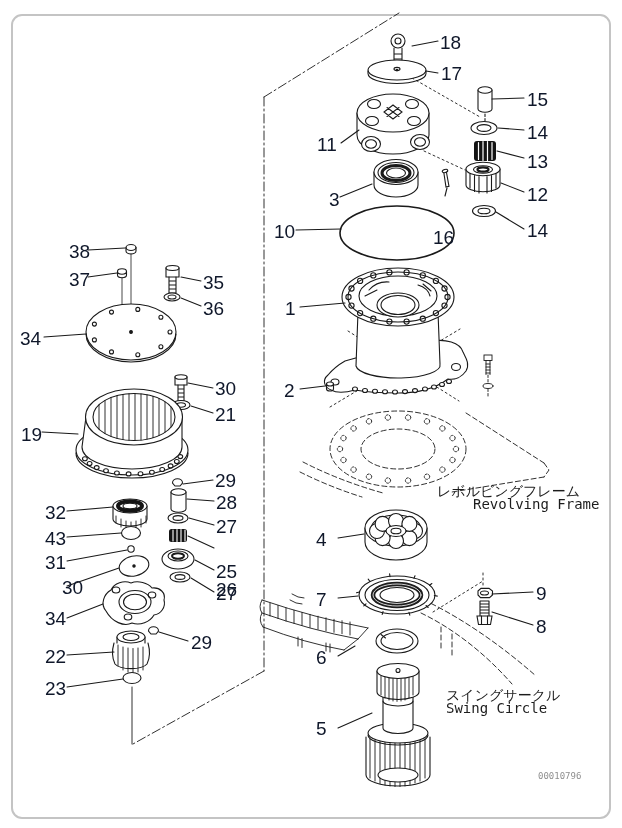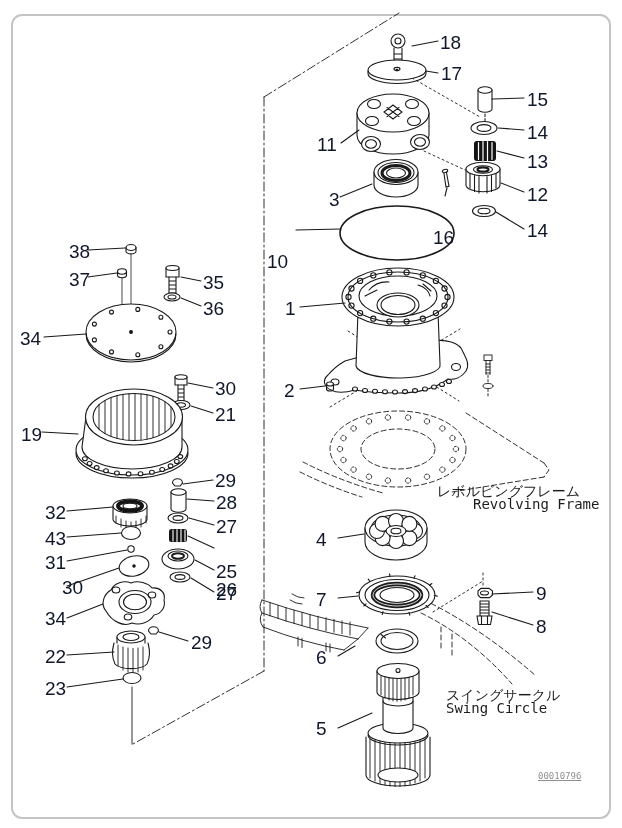--- a/index.html
+++ b/index.html
@@ -463,21 +463,21 @@
       <div class="callout" style="left: 440px; top: 33px;">18</div>
       <div class="callout" style="left: 441px; top: 64px;">17</div>
       <div class="callout" style="left: 527px; top: 90px;">15</div>
       <div class="callout" style="left: 527px; top: 123px;">14</div>
       <div class="callout" style="left: 527px; top: 152px;">13</div>
       <div class="callout" style="left: 527px; top: 185px;">12</div>
       <div class="callout" style="left: 527px; top: 221px;">14</div>
       <div class="callout" style="left: 317px; top: 135px;">11</div>
       <div class="callout" style="left: 329px; top: 190px;">3</div>
       <div class="callout" style="left: 433px; top: 197px; margin-top: 31px;">16</div>
-      <div class="callout" style="left: 267px; top: 222px; margin-top: 30px;">10</div>
+      <div class="callout" style="left: 274px; top: 222px;">10</div>
       <div class="callout" style="left: 285px; top: 299px;">1</div>
       <div class="callout" style="left: 284px; top: 381px;">2</div>
       <div class="callout" style="left: 69px; top: 242px;">38</div>
       <div class="callout" style="left: 69px; top: 270px;">37</div>
       <div class="callout" style="left: 203px; top: 273px;">35</div>
       <div class="callout" style="left: 203px; top: 299px;">36</div>
       <div class="callout" style="left: 20px; top: 329px;">34</div>
       <div class="callout" style="left: 215px; top: 379px;">30</div>
       <div class="callout" style="left: 215px; top: 405px;">21</div>
       <div class="callout" style="left: 21px; top: 425px;">19</div>
@@ -500,14 +500,14 @@
       <div class="callout" style="left: 536px; top: 584px;">9</div>
       <div class="callout" style="left: 536px; top: 617px;">8</div>
       <div class="callout" style="left: 316px; top: 648px;">6</div>
       <div class="callout" style="left: 316px; top: 719px;">5</div>
     </div>
 
 <div class="caption" style="left:437px;top:485px;">レボルビングフレーム</div>
 <div class="caption" style="left:437px;top:498px;padding-left:36px;">Revolving Frame</div>
 <div class="caption" style="left:446px;top:689px;">スイングサークル</div>
 <div class="caption" style="left:446px;top:702px;">Swing Circle</div>
-<div class="docnum" style="left:538px;top:771px;text-decoration:underline;">00010796</div>
+<div class="docnum" style="left:538px;top:771px;">00010796</div>
 </div>
 
 </body></html>

